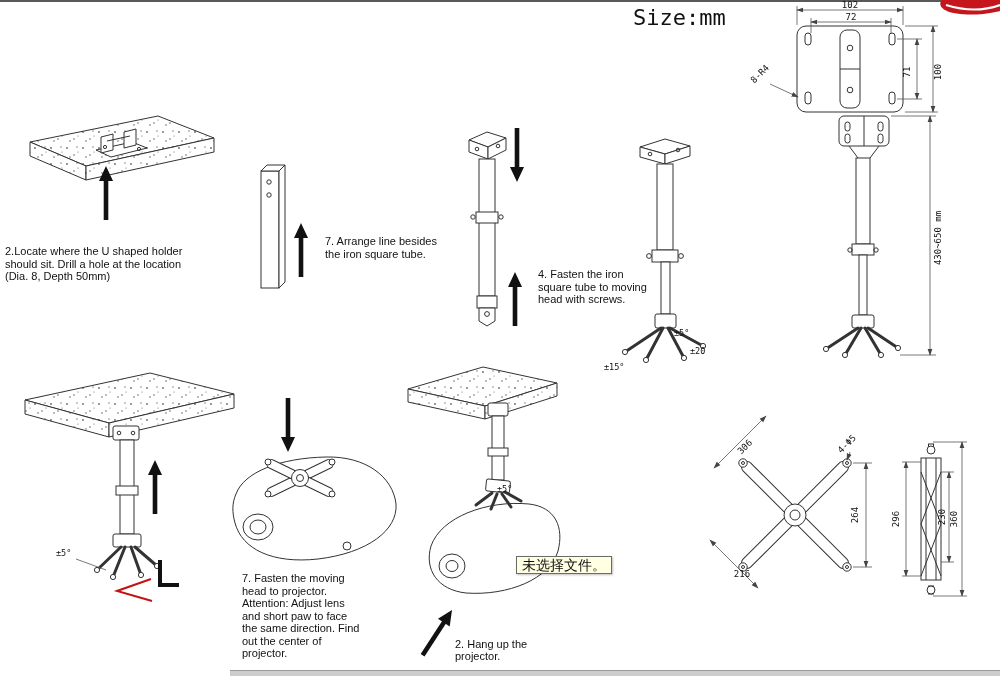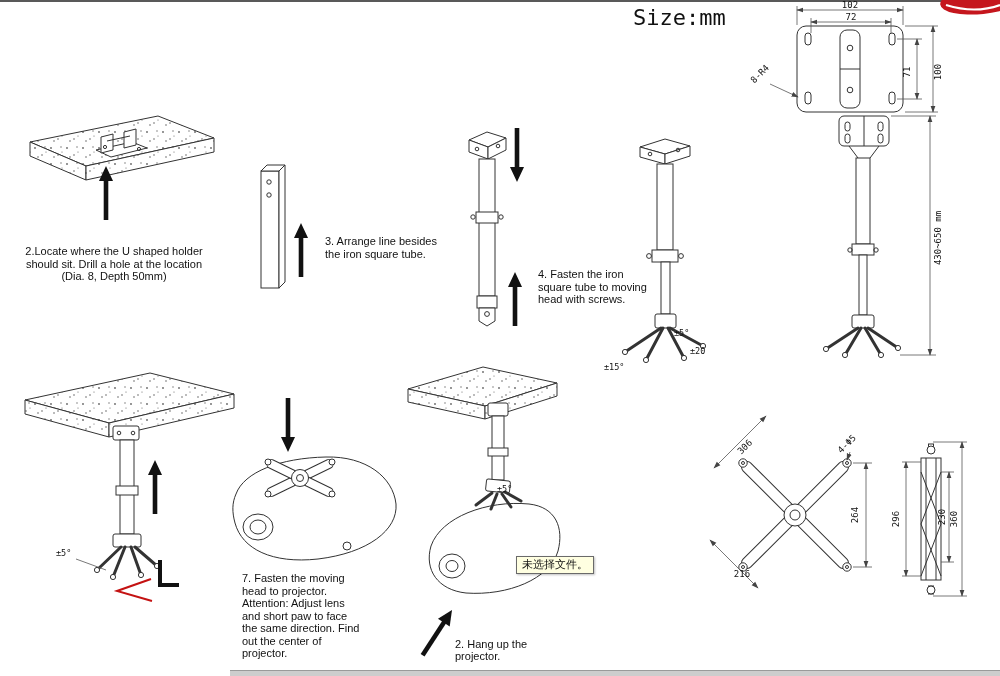--- a/index.html
+++ b/index.html
@@ -4,23 +4,23 @@
 <style>
   *{margin:0;padding:0;box-sizing:border-box}
   html,body{background:#fff}
   #canvas{position:relative;width:1000px;height:676px;background:#fff;overflow:hidden;
     font-family:"DejaVu Sans Mono","Liberation Mono",monospace;color:#111}
   #art{position:absolute;left:0;top:0}
   .t{position:absolute;white-space:pre-line}
   .title{font-size:25px;letter-spacing:.5px}
   .size{font-size:22px}
   .step{font-size:11px;line-height:12.5px;font-family:"Liberation Sans","DejaVu Sans",sans-serif}
-  .center{text-align:center}
+  .center{text-align:left}
   #file-tip{position:absolute;left:516px;top:556px;background:#ffffe1;border:1px solid #6a6a6a;
-    font-size:11px;line-height:14px;padding:1px 5px;font-family:"DejaVu Sans",sans-serif;
+    font-size:14px;line-height:14px;padding:1px 5px;font-family:"DejaVu Sans",sans-serif;
     box-shadow:1px 1px 2px rgba(0,0,0,.25)}
   #hscroll{position:absolute;left:230px;top:670px;width:770px;height:6px;background:#cdcdcd;border-top:1px solid #9a9a9a}
   .ln{stroke:#333;stroke-width:1;fill:none}
   .fw{fill:#fff;stroke:#333;stroke-width:1}
   .fs{fill:url(#stip);stroke:#333;stroke-width:1}
   .dim{stroke:#555;stroke-width:.8;fill:none}
   .thk{stroke:#333;stroke-width:3;fill:none;stroke-linecap:round}
   text.d{font-size:9px;fill:#111;font-family:"DejaVu Sans Mono",monospace}
   text.a{font-size:8.5px;fill:#111;font-family:"DejaVu Sans Mono",monospace}
 </style>
@@ -288,21 +288,21 @@
       <line class="dim" x1="962" y1="442" x2="962" y2="596" marker-start="url(#da)" marker-end="url(#da)"></line>
       <text class="d" x="957" y="519" transform="rotate(-90 957 519)" text-anchor="middle">360</text>
     </g>
   </svg>
 
   <div class="t size" style="left:633px;top:5px">Size:mm</div>
 
   <div class="t step center" style="left:5px;top:245px;width:218px">2.Locate where the U shaped holder
 should sit. Drill a hole at the location
 (Dia. 8, Depth 50mm)</div>
-  <div class="t step" style="left:325px;top:235px;width:145px">3. Arrange line besides
+  <div class="t step" style="left:325px;top:235px;width:145px">7. Arrange line besides
 the iron square tube.</div>
   <div class="t step" style="left:538px;top:268px;width:140px">4. Fasten the iron
 square tube to moving
 head with screws.</div>
   <div class="t step" style="left:242px;top:572px;width:162px">7. Fasten the moving
 head to projector.
 Attention: Adjust lens
 and short paw to face
 the same direction. Find
 out the center of

